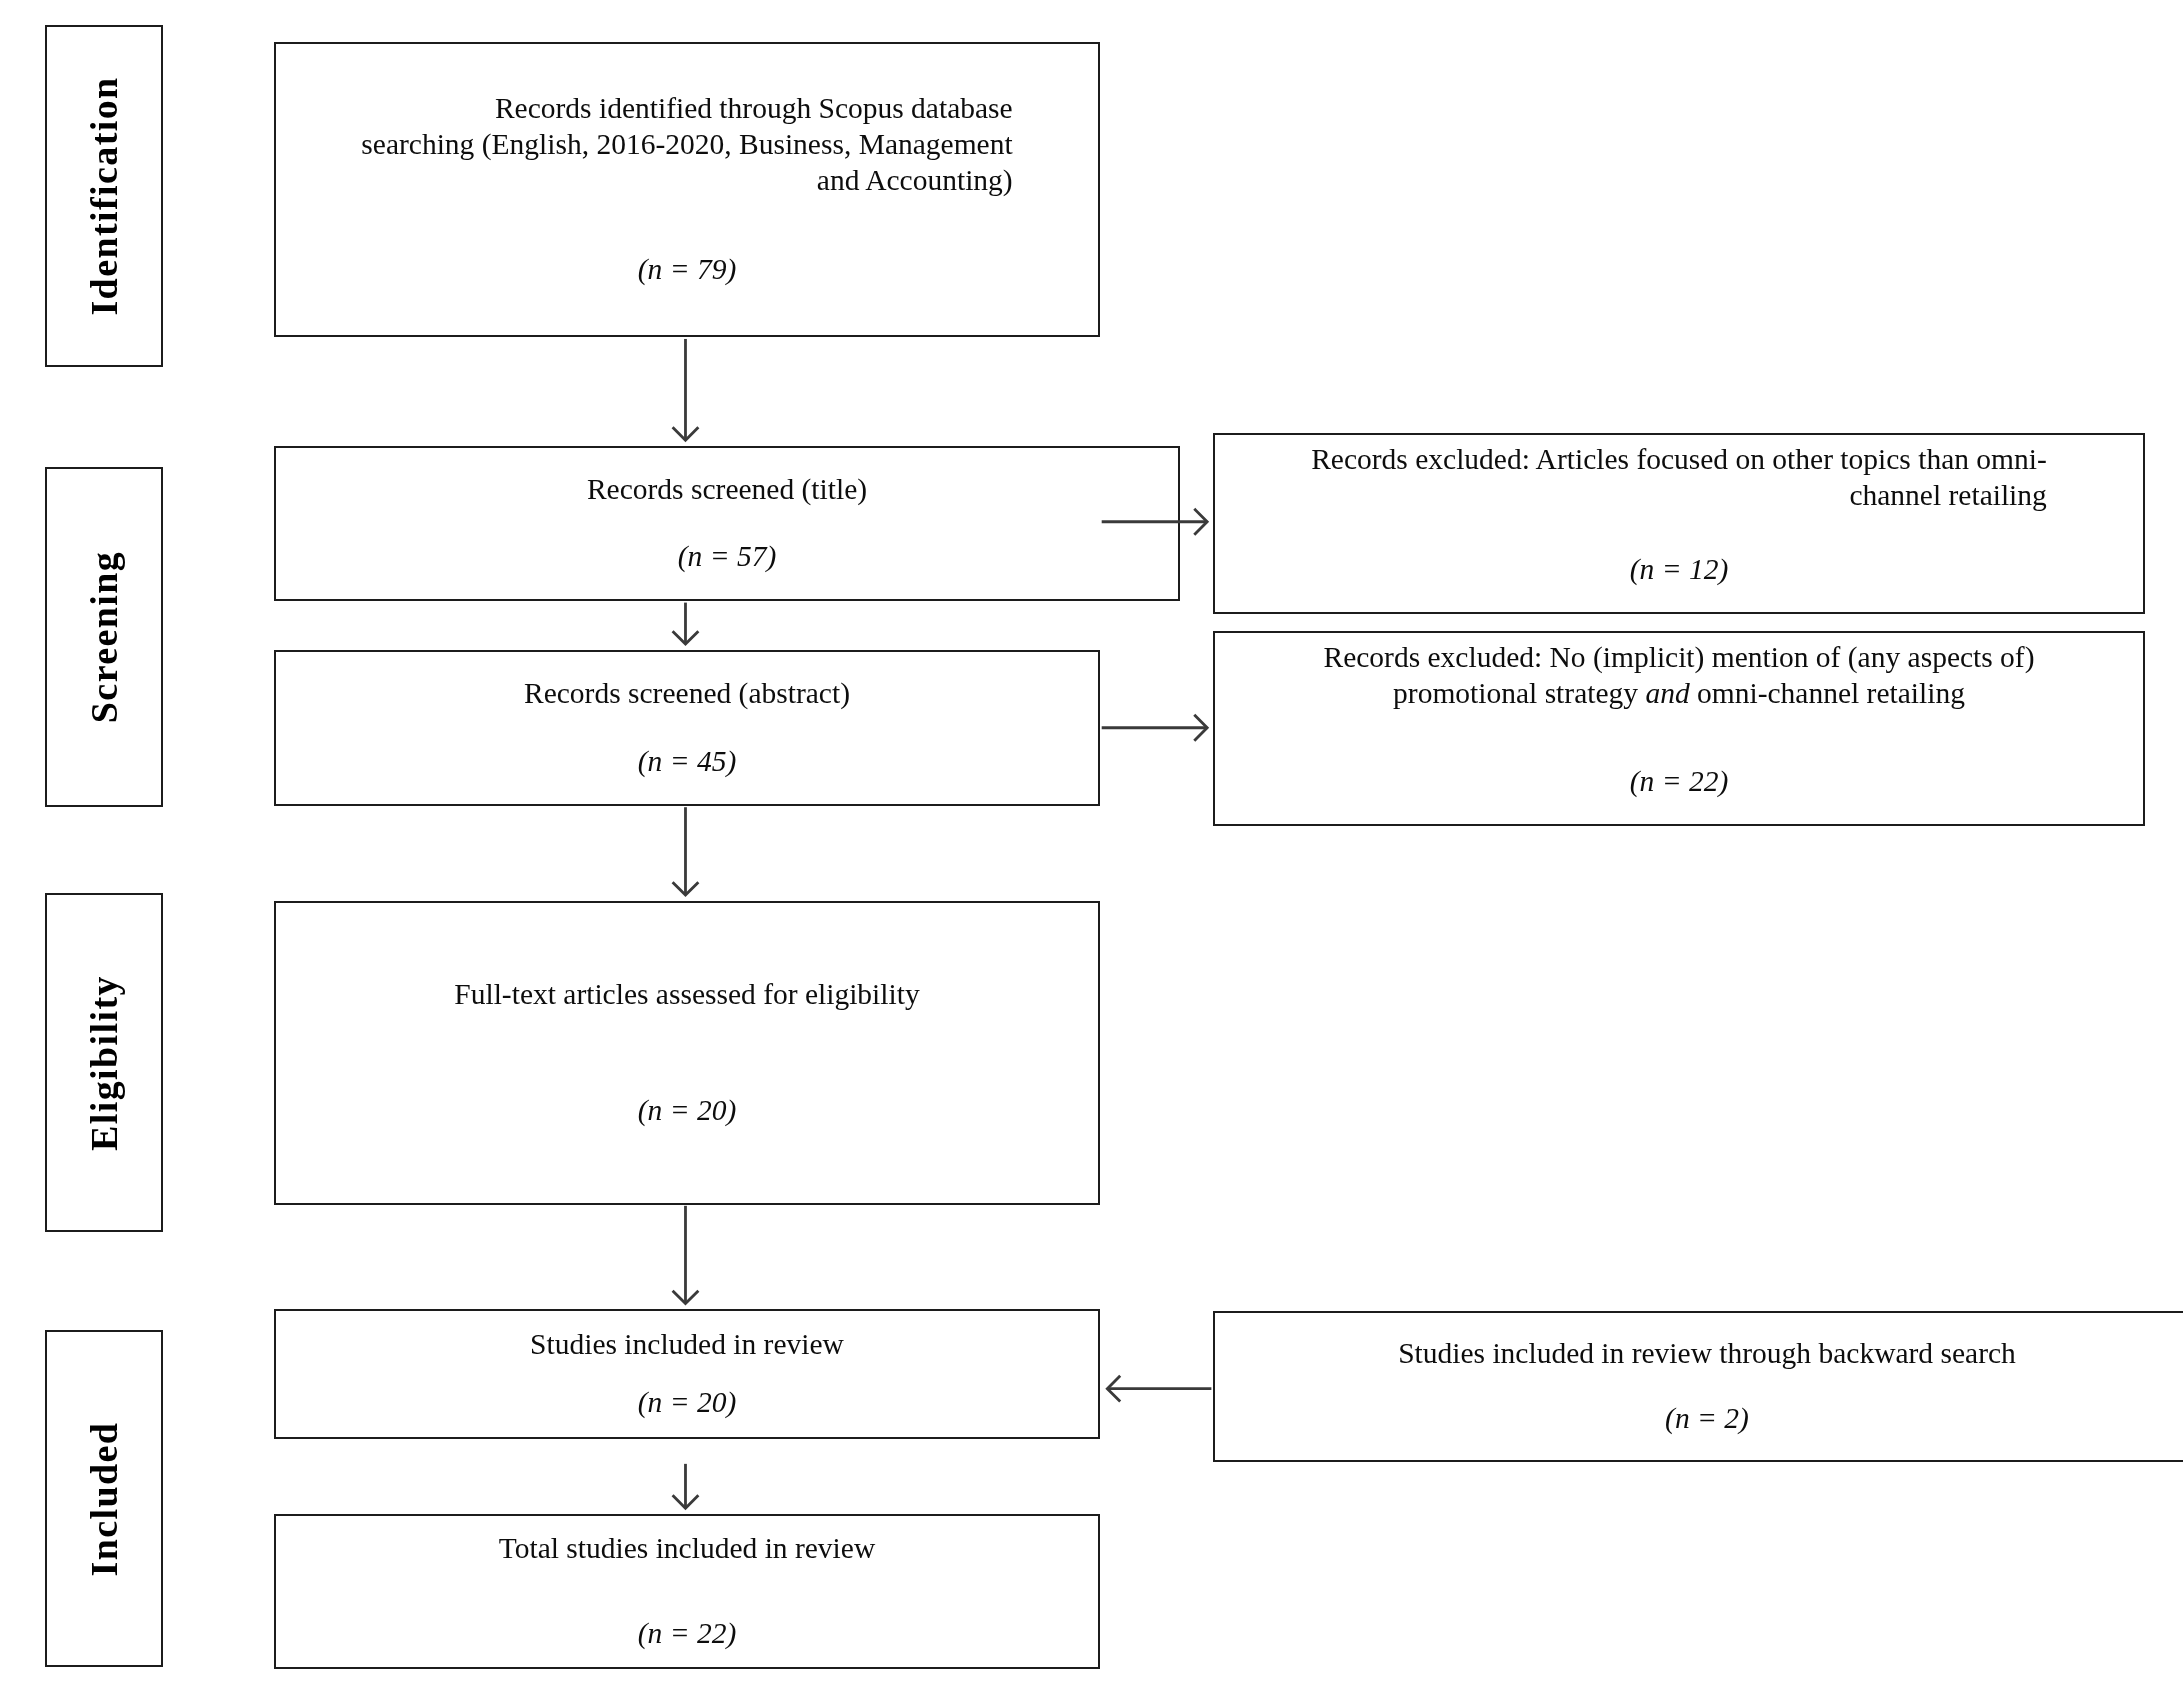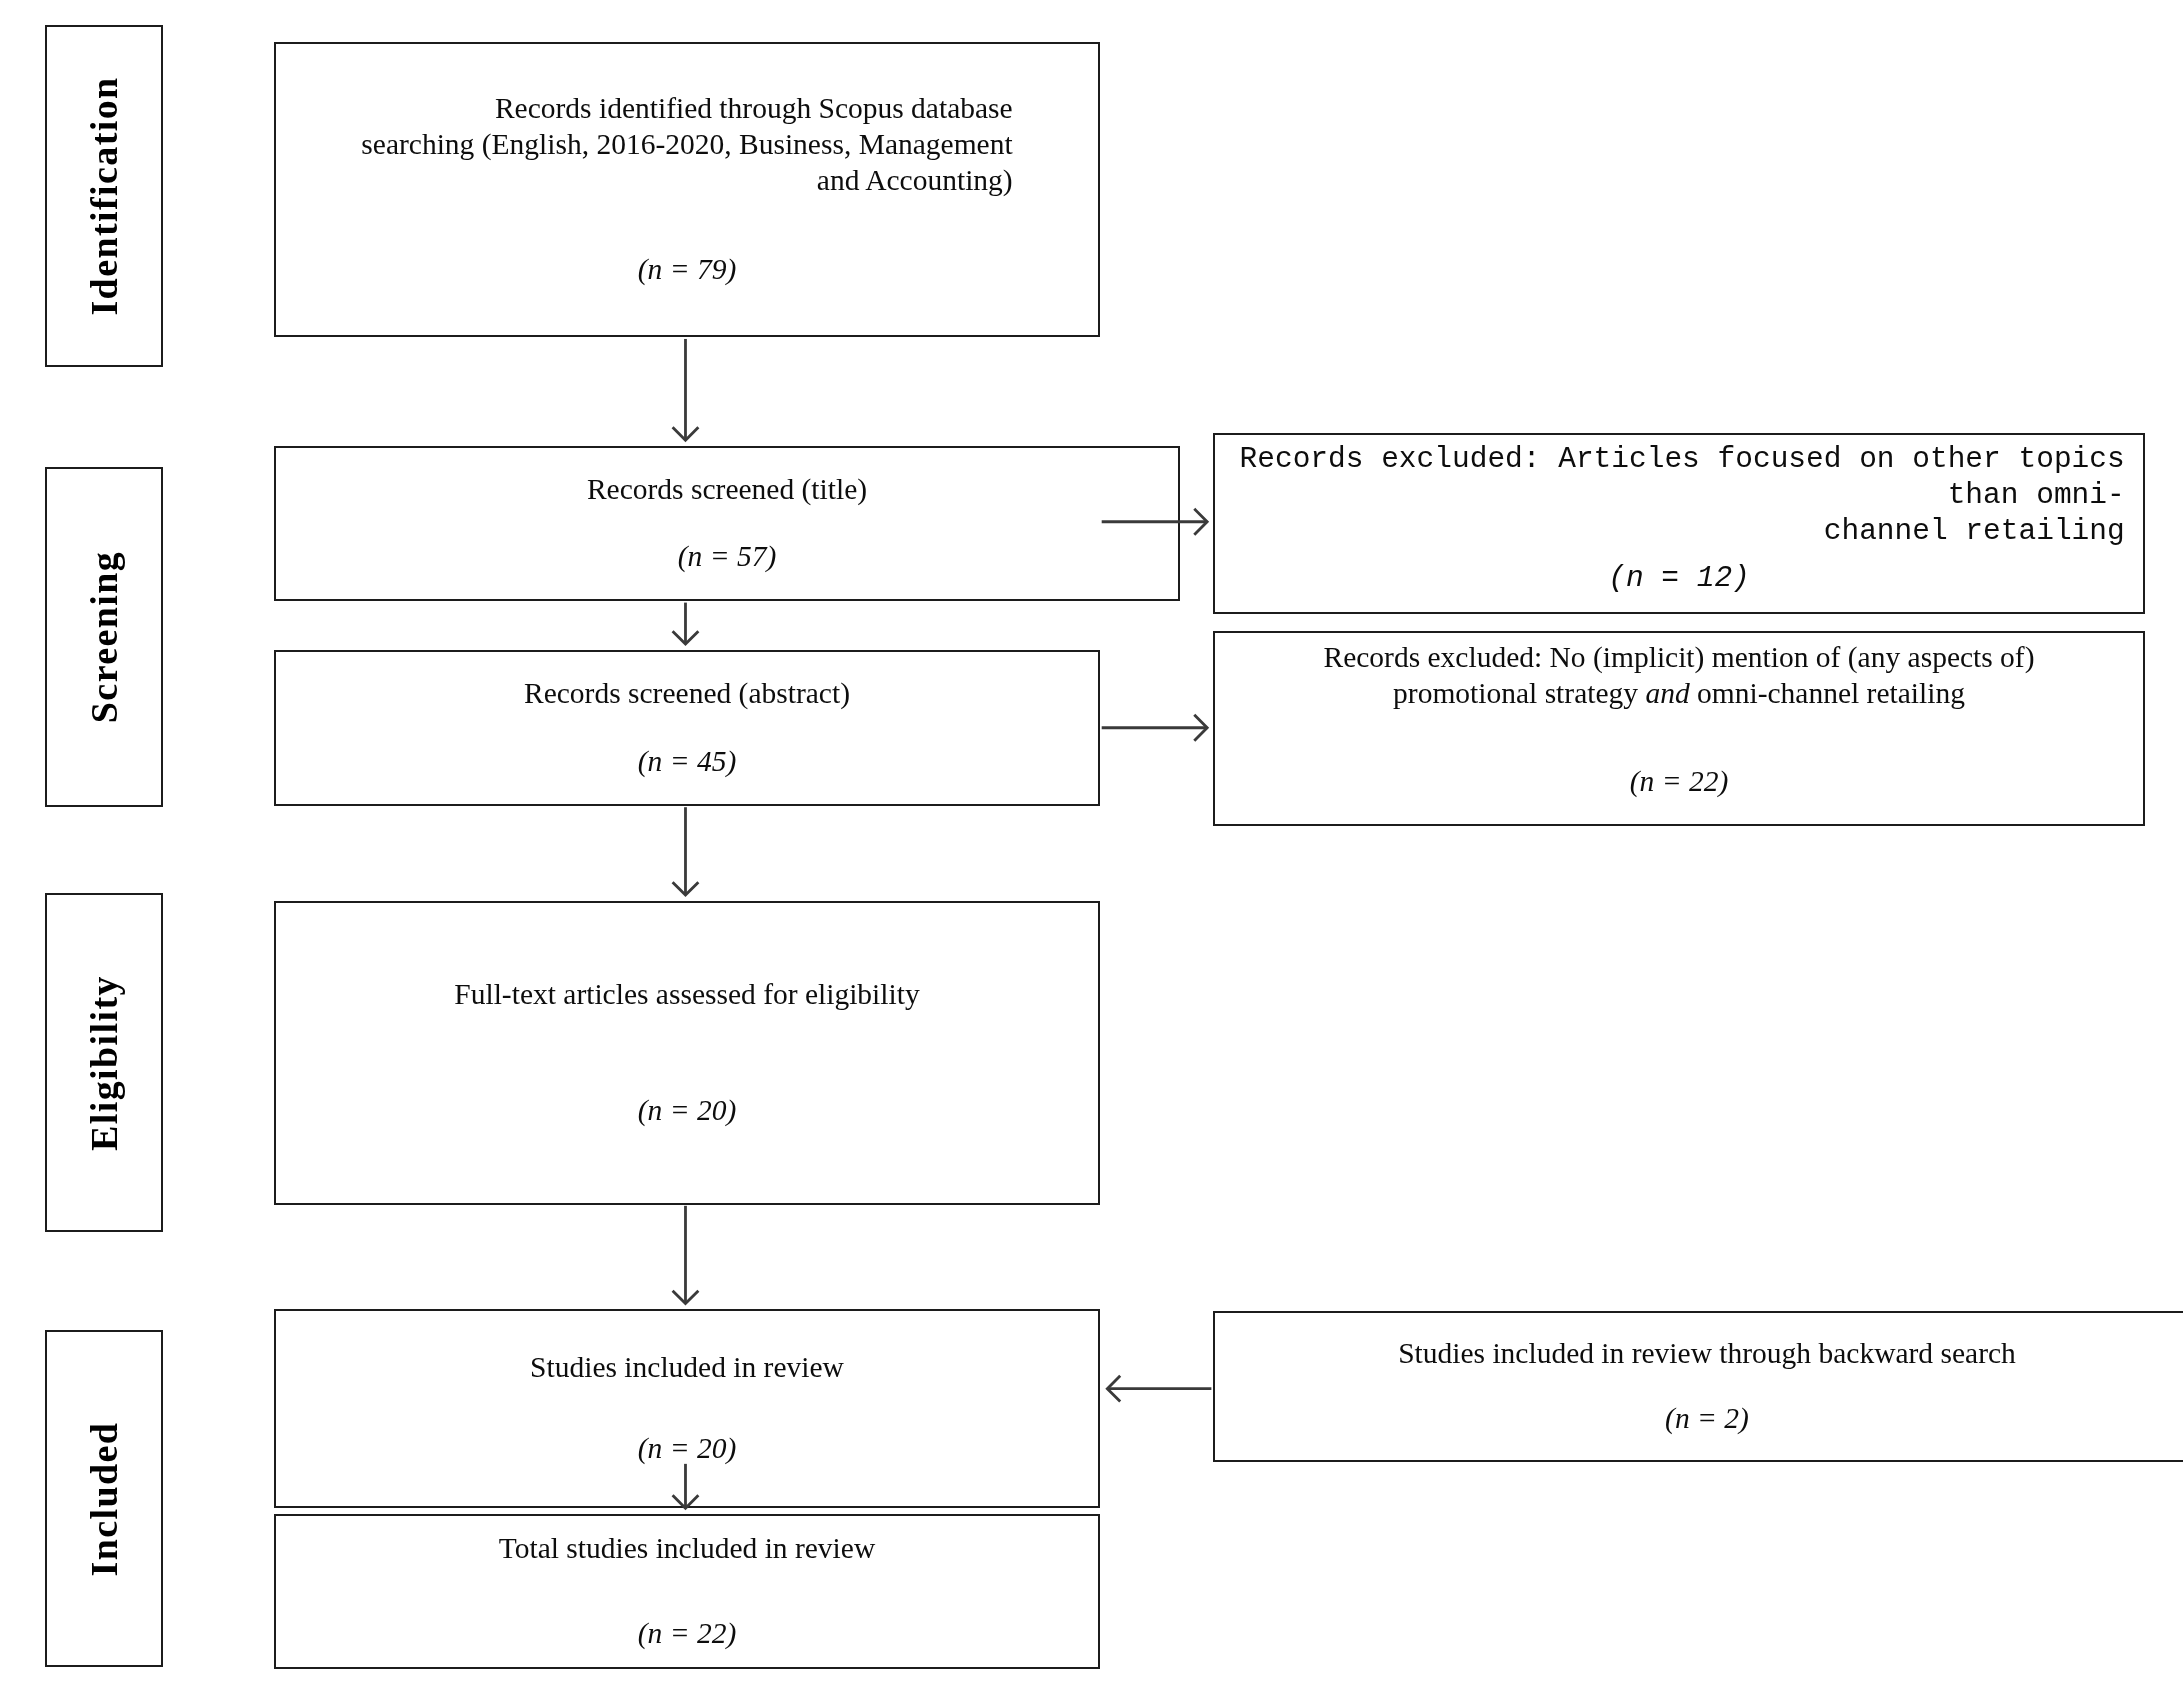--- a/index.html
+++ b/index.html
@@ -32,25 +32,25 @@
   }
   .flow-box .lines{white-space:pre-line;text-align:right;}
   .flow-box .n-value{font-style:italic;margin-top:11px;}
   .pack-top{justify-content:space-between;padding-top:7px;padding-bottom:24px;}
 
   
   #box-identified{left:274px;top:42px;width:826px;height:295px;}
   #box-screened-title{left:274px;top:446px;width:906px;height:155px;}
   #box-screened-abstract{left:274px;top:650px;width:826px;height:156px;}
   #box-fulltext{left:274px;top:901px;width:826px;height:304px;}
-  #box-included-review{left:274px;top:1309px;width:826px;height:199px;}
+  #box-included-review{left:274px;top:1309px;width:826px;height:130px;}
   #box-total-included{left:274px;top:1514px;width:826px;height:155px;gap:28px;}
 
   
-  #box-excluded-title{left:1213px;top:433px;width:932px;height:181px;font-family:Liberation Mono, monospace;}
+  #box-excluded-title{left:1213px;top:433px;width:932px;height:181px;}
   #box-excluded-abstract{left:1213px;top:631px;width:932px;height:195px;}
   #box-backward-search{left:1213px;top:1311px;width:988px;height:151px;}
 
   .italic{font-style:italic;}
 
   
   #flow-arrows{position:absolute;left:0;top:0;pointer-events:none;}
   #flow-arrows line{stroke:#3a3a3a;stroke-width:4;}
 </style>
 </head>

